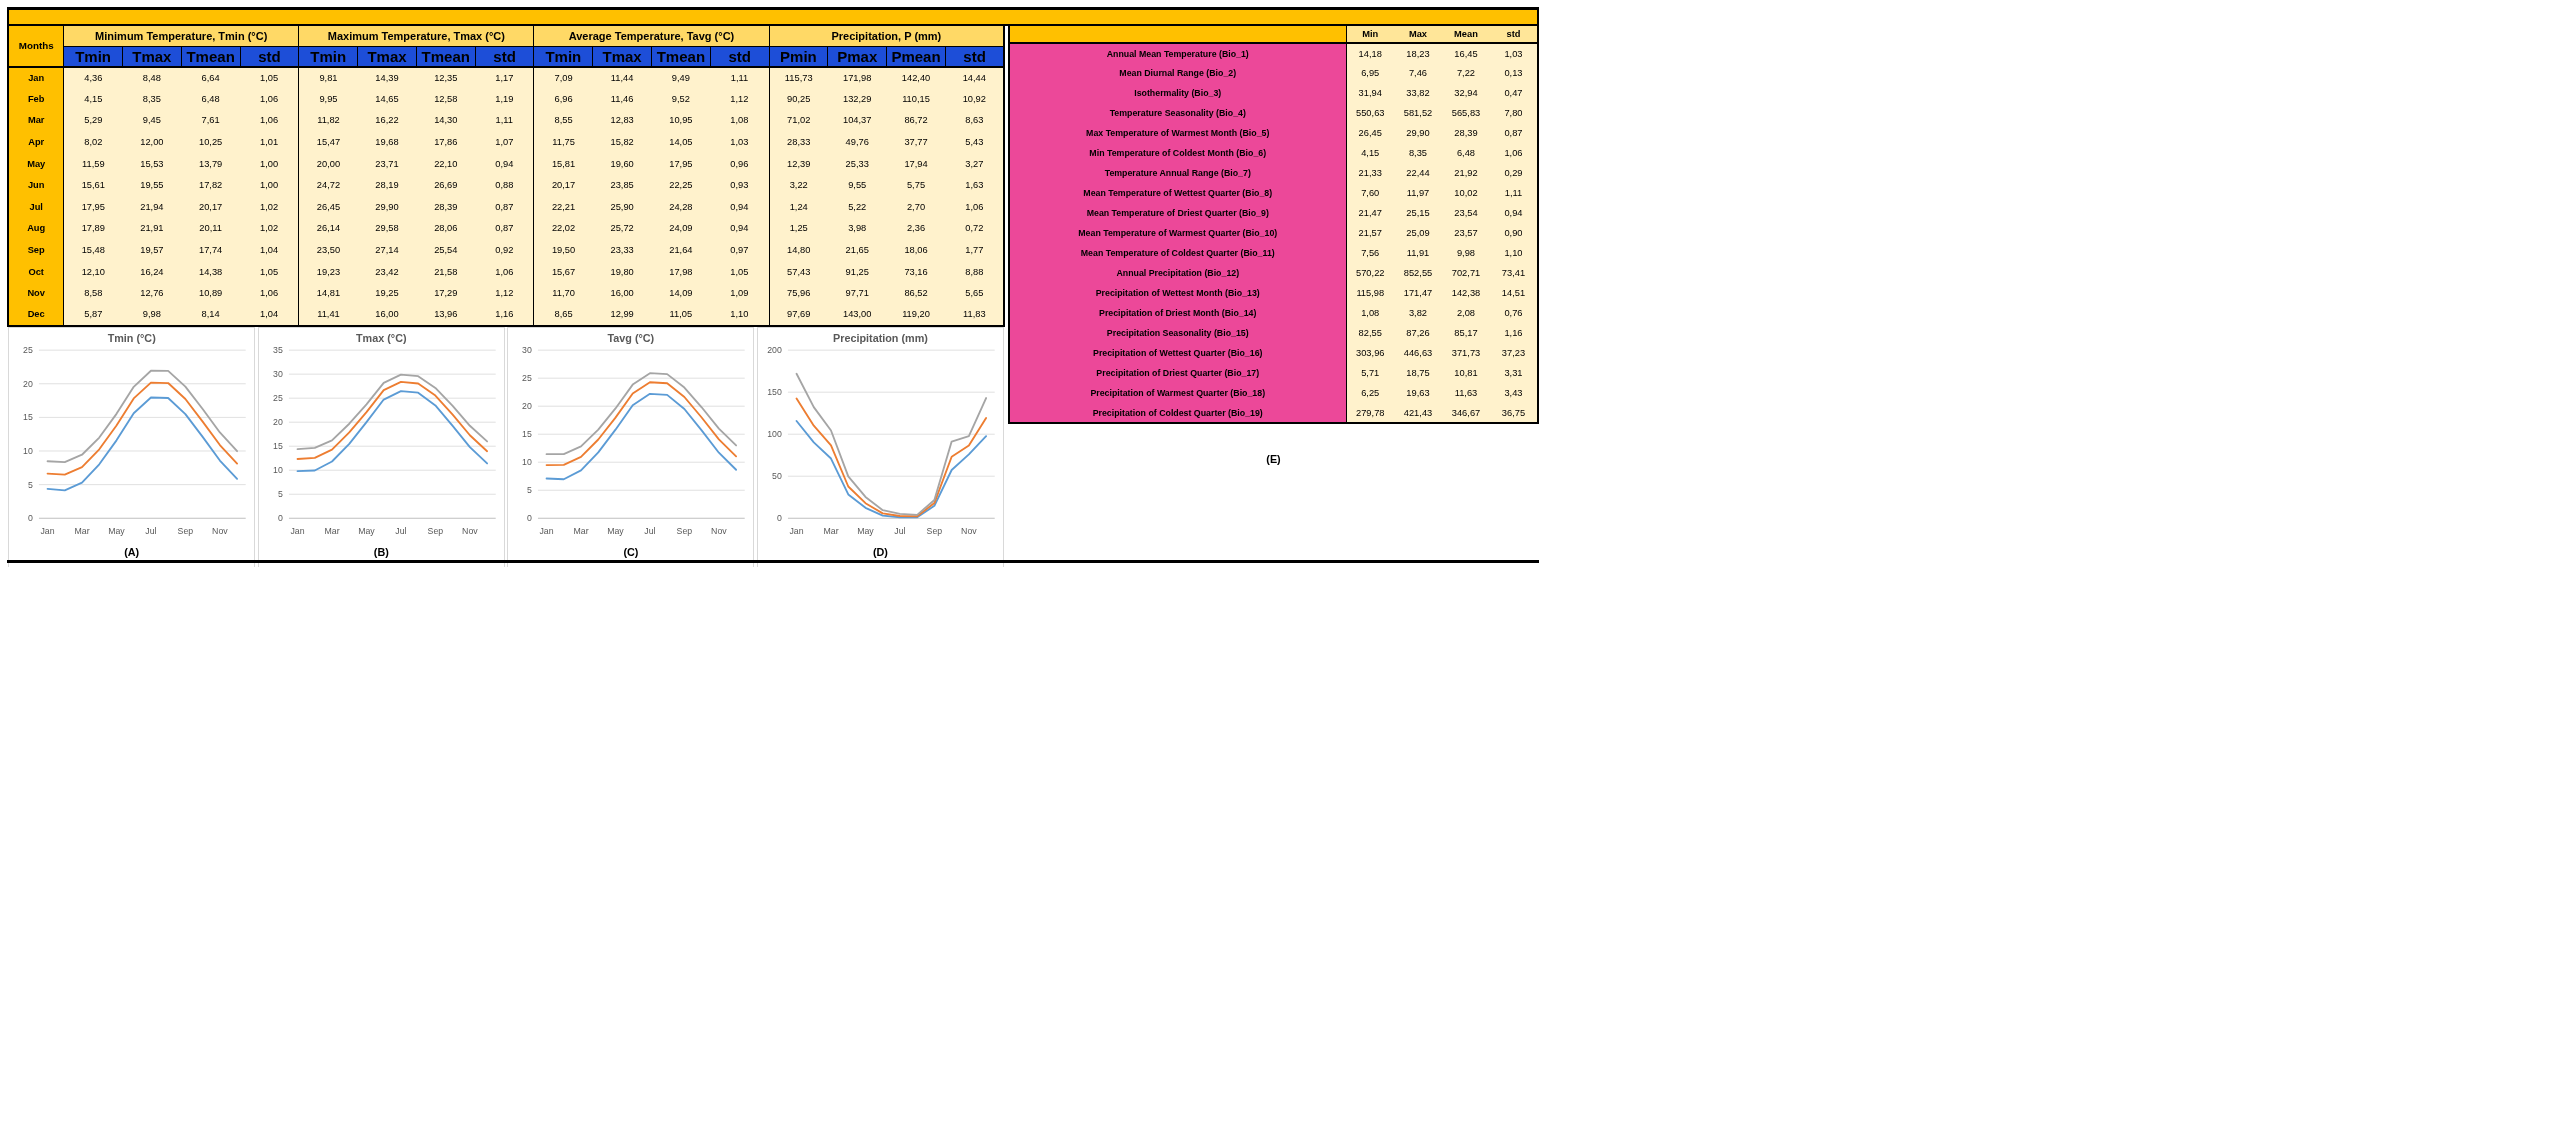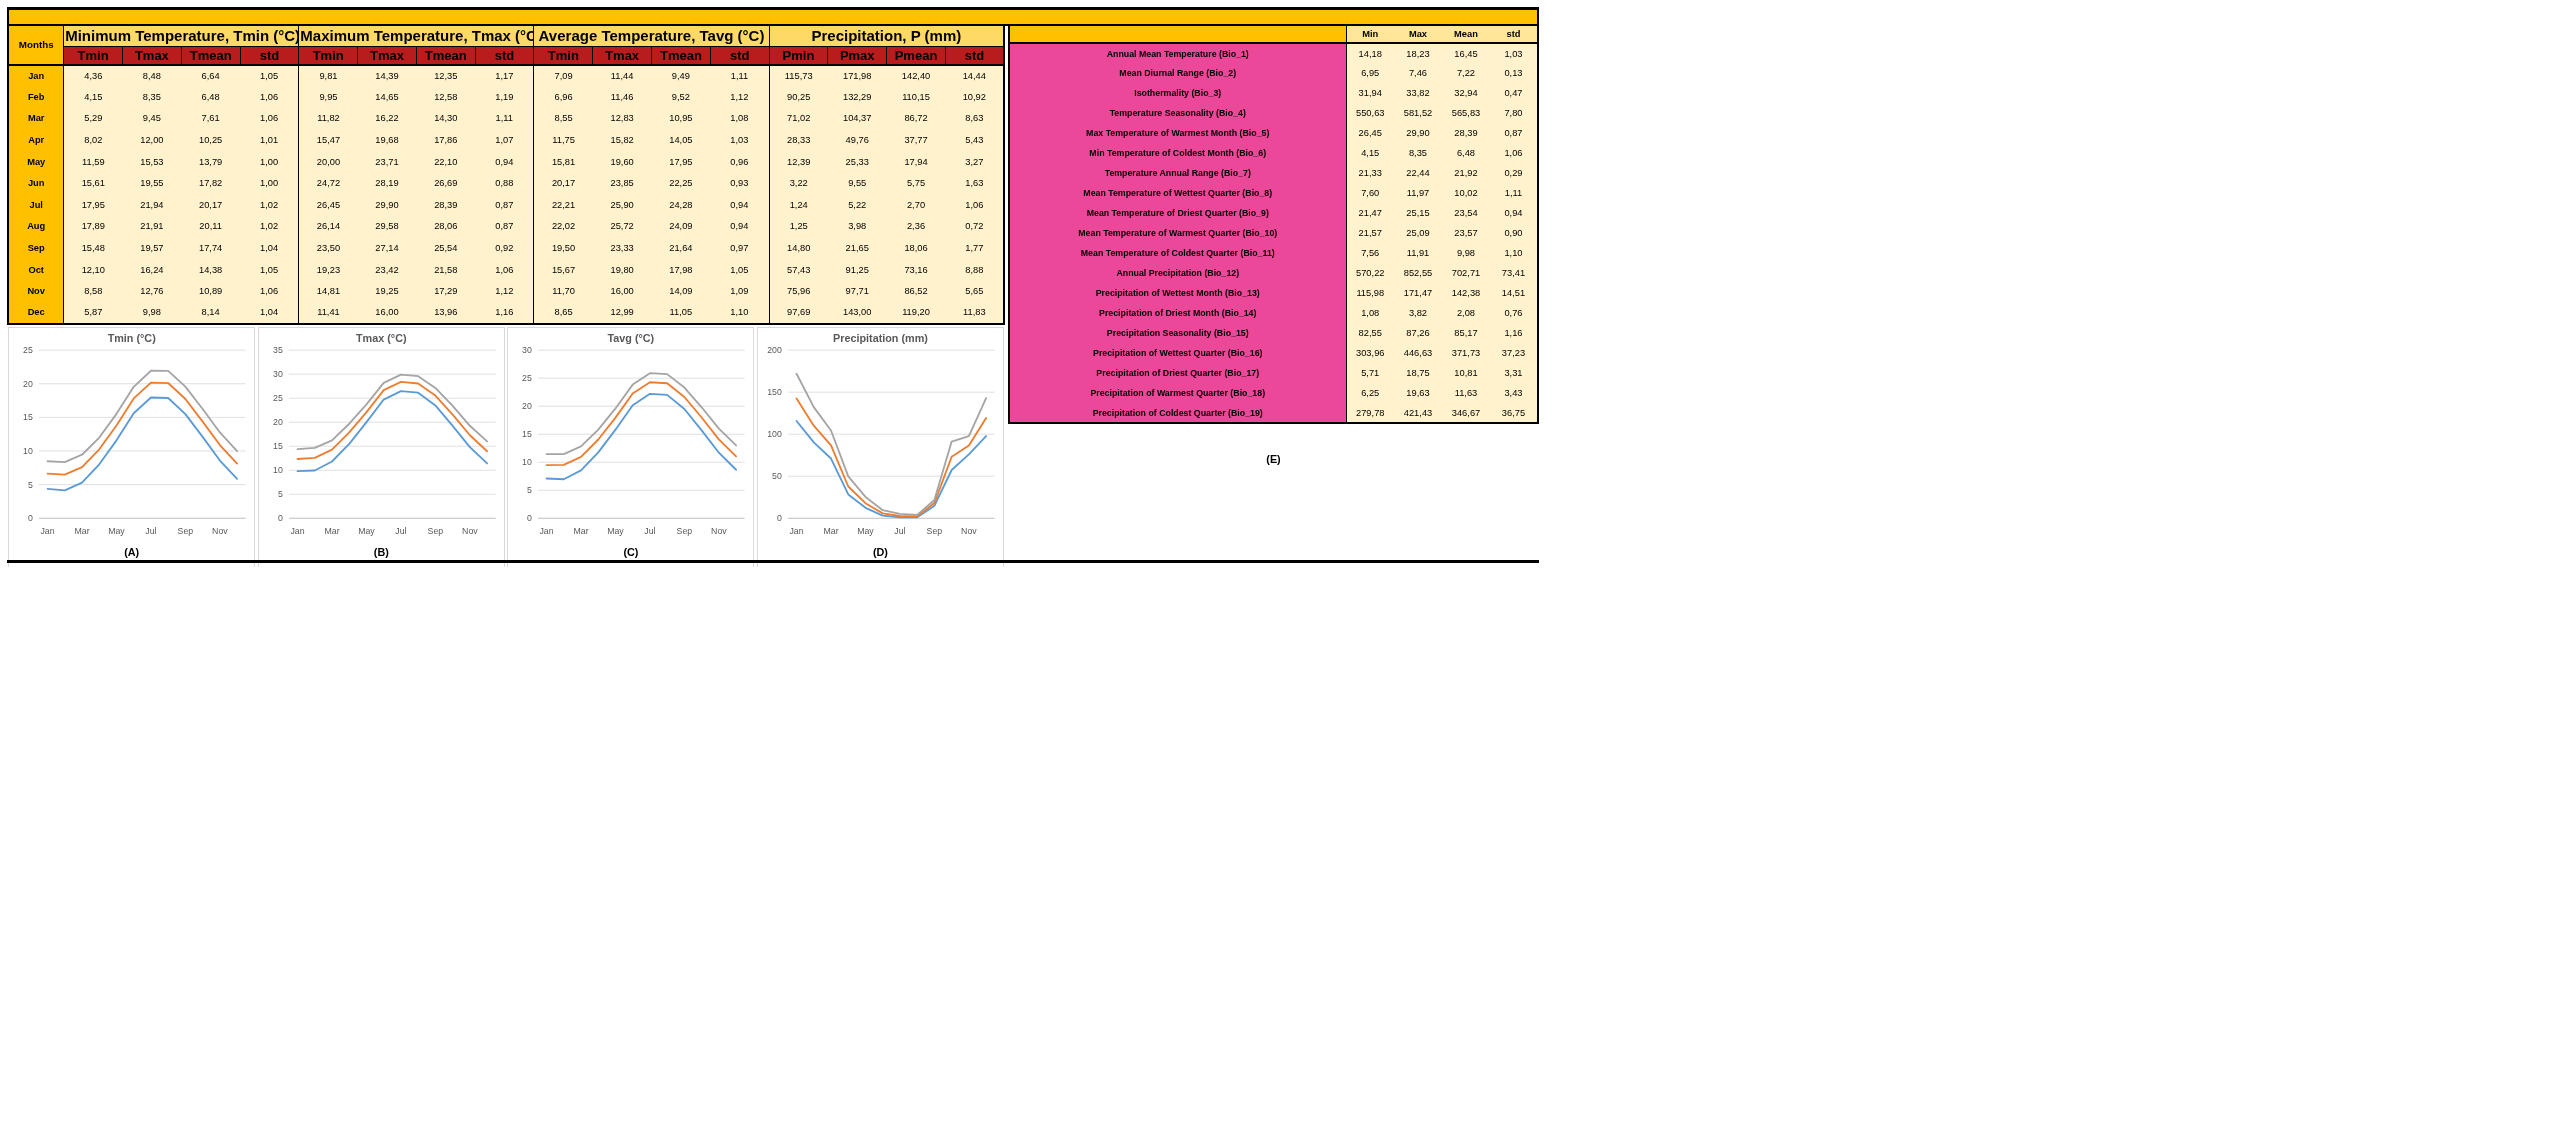--- a/index.html
+++ b/index.html
@@ -17,23 +17,23 @@
   
   table{border-collapse:collapse;table-layout:fixed;}
   .mtable{position:absolute;left:7.2px;top:26px;width:998px;
     border-left:2.6px solid #000;border-right:2.1px solid #000;border-bottom:2.6px solid #000;}
   .mtable td{text-align:center;vertical-align:middle;overflow:hidden;white-space:nowrap;}
   .mtable .r-group{height:20px;}
   .mtable .r-sub{height:16px;}
   .mtable tbody tr{height:21.6px;}
   td.months{background:#FFC000;font-weight:700;font-size:9.8px;
     border-right:1.5px solid #000;border-bottom:2.1px solid #000;}
-  td.group{background:#FFD966;font-weight:700;font-size:15px;
+  td.group{background:#FFD966;font-weight:700;font-size:11px;
     border-left:1.5px solid #000;border-bottom:1px solid #000;}
-  td.sub{background:#b91c1c;font-weight:700;font-size:13px;
+  td.sub{background:#1d4ed8;font-weight:700;font-size:15px;
     border-left:0.5px solid #000;border-bottom:2.1px solid #000;}
   td.sub.gstart{border-left:1.5px solid #000;}
   td.mcell{background:#FFC000;font-weight:700;font-size:9.3px;border-right:1.5px solid #000;}
   td.vcell{background:#FFF2CC;font-size:9.3px;}
   td.vcell.gstart{border-left:1px solid #000;}
   
   .btable{position:absolute;left:1008px;top:26px;width:531px;
     border-left:2.1px solid #000;border-right:2.1px solid #000;border-bottom:2.1px solid #000;}
   .btable td{text-align:center;vertical-align:middle;overflow:hidden;white-space:nowrap;}
   td.bheader{height:19.6px;background:#FFC000;font-weight:700;font-size:9.8px;

